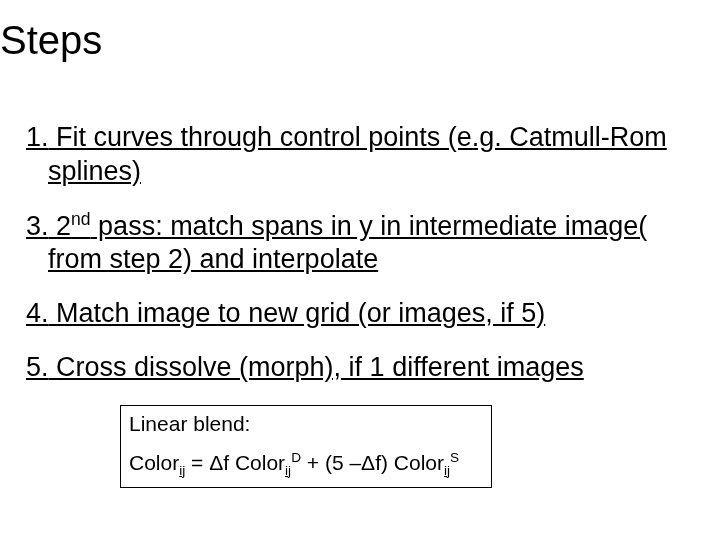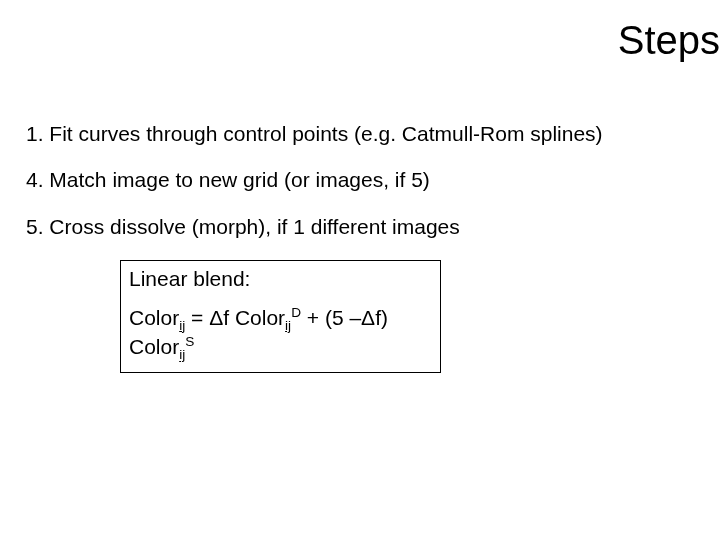--- a/index.html
+++ b/index.html
@@ -12,48 +12,49 @@
       height: 540px;
       background: #ffffff;
       font-family: Arial, Helvetica, sans-serif;
       color: #000000;
       overflow: hidden;
       position: relative;
     }
     .title {
       font-size: 40px;
       font-weight: 400;
-      text-align: right;
+      text-align: left;
       margin-top: 18px;
       margin-bottom: 58px;
     }
     .list {
       padding-left: 26px;
       padding-right: 12px;
     }
     .list-item {
-      font-size: 21px;
+      font-size: 27px;
       line-height: 1.25;
       margin-bottom: 20px;
       padding-left: 22px;
       text-indent: -22px;
+      text-decoration: underline;
     }
     sup {
       font-size: 0.65em;
       vertical-align: super;
     }
     sub {
       font-size: 0.65em;
       vertical-align: sub;
       text-decoration: underline;
     }
     .box {
       border: 1px solid #000;
       margin-left: 120px;
-      width: 321px;
+      width: 372px;
       padding: 6px 8px 8px 8px;
     }
     .box-title {
       font-size: 21px;
       margin-bottom: 14px;
     }
     .box-body {
       font-size: 21px;
       line-height: 1.2;
     }
@@ -64,20 +65,24 @@
 <div class="title">Steps</div>
 
 <div class="list">
 
   <div class="list-item">
     <span>1.</span>
     <span>Fit curves through control points (e.g. Catmull-Rom splines)</span>
   </div>
 
 
+  <div class="list-item">
+    <span>3.</span>
+    <span>2</span><sup>nd</sup><span> pass: match spans in y in intermediate image( from step 2) and interpolate</span>
+  </div>
 
   <div class="list-item">
     <span>4.</span>
     <span>Match image to new grid (or images, if 5)</span>
   </div>
 
   <div class="list-item">
     <span>5.</span>
     <span>Cross dissolve (morph), if 1 different images</span>
   </div>

